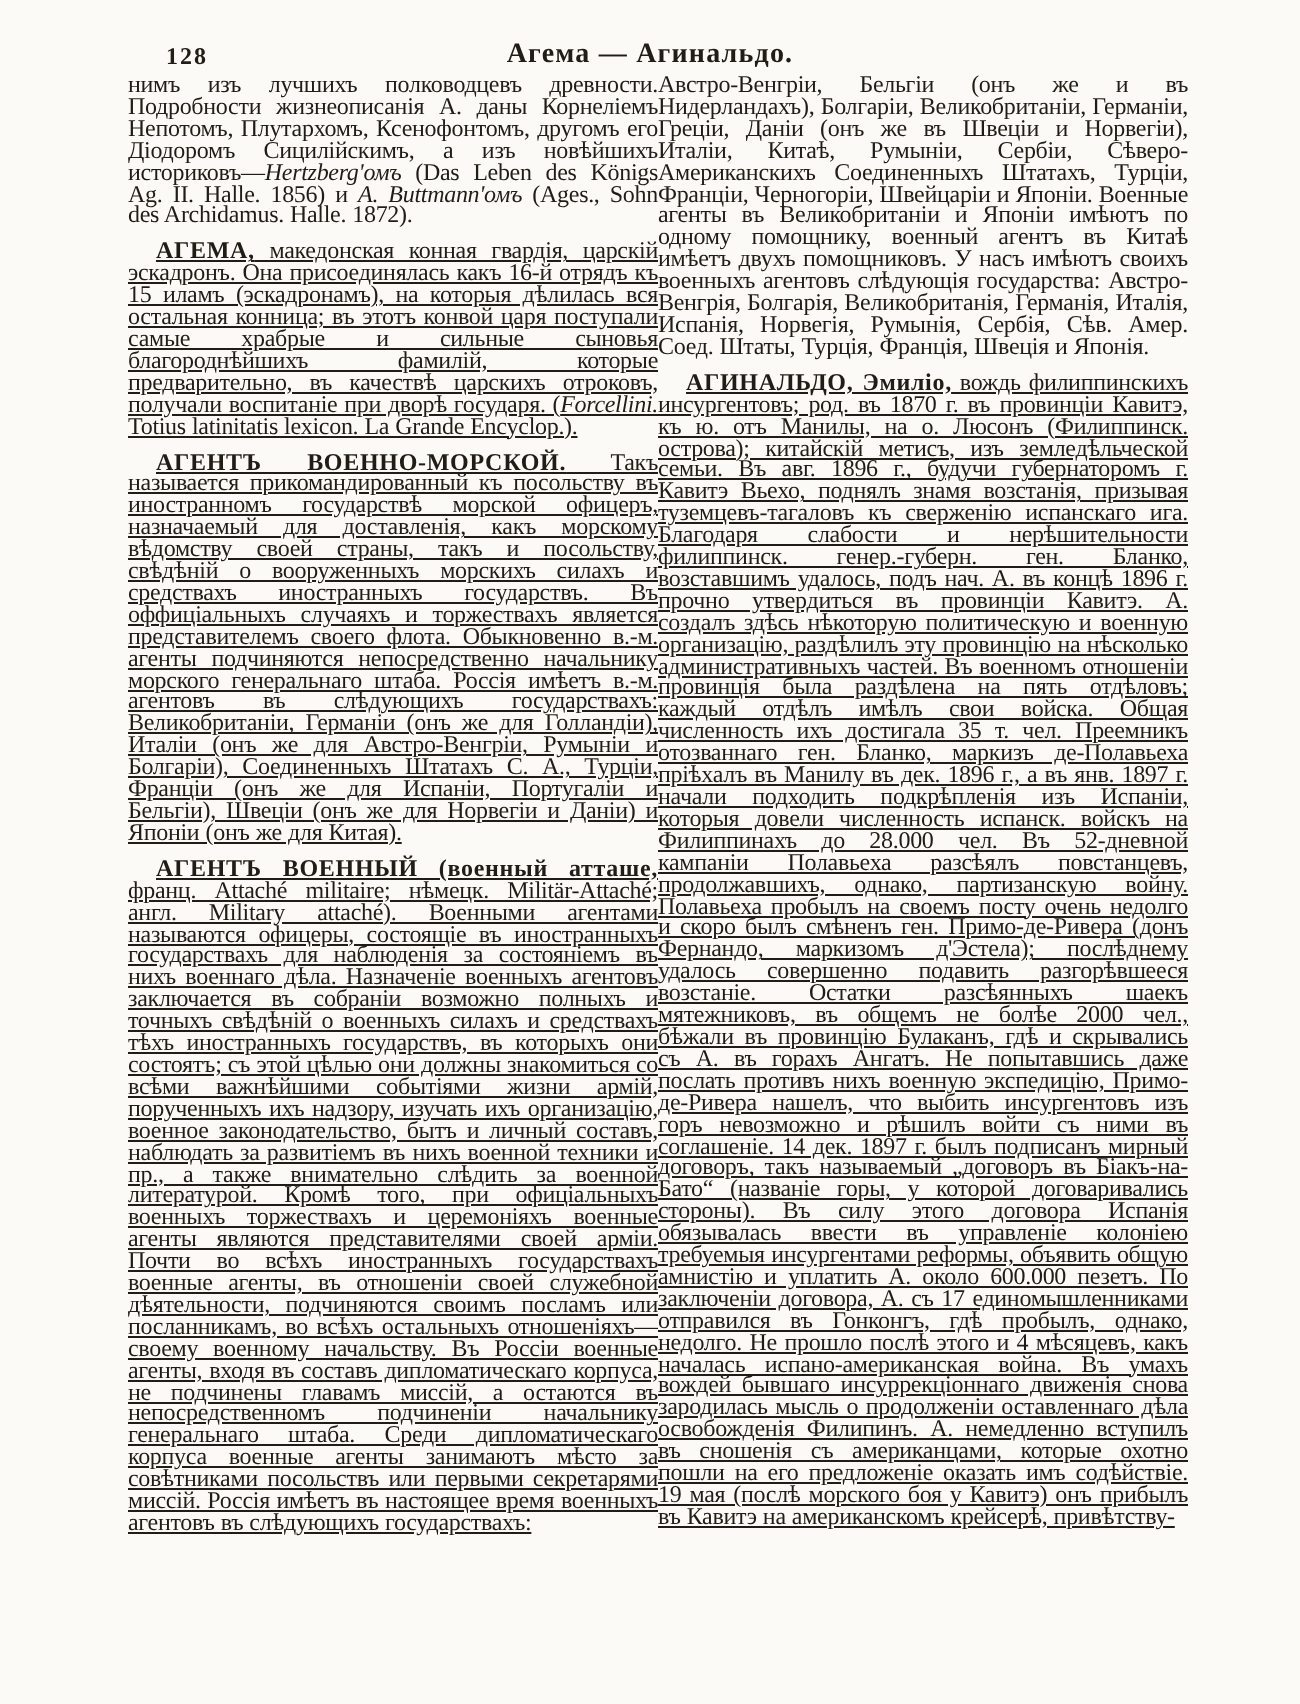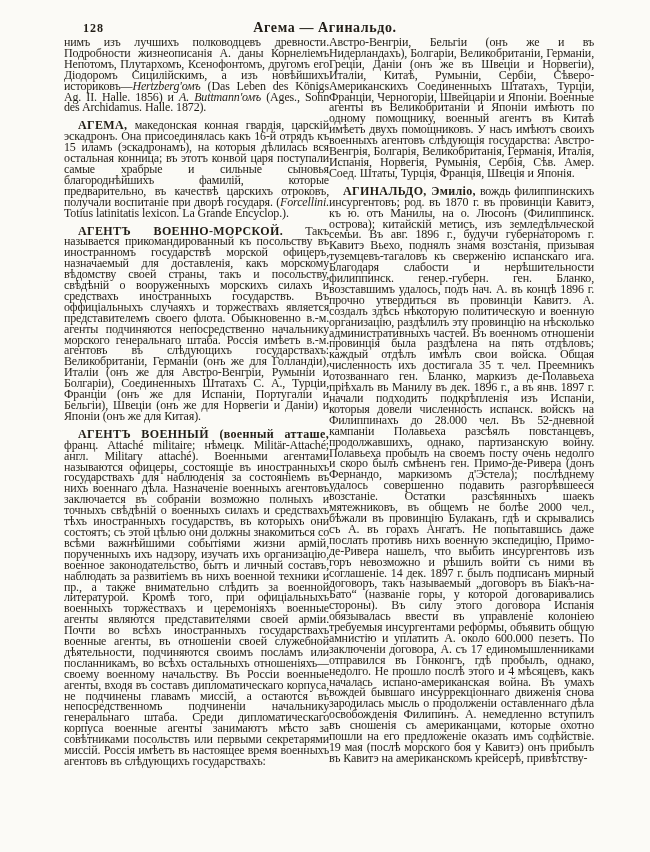--- a/index.html
+++ b/index.html
@@ -36,21 +36,21 @@
     overflow:hidden;
     text-align:justify;
   }
   p.para{
     margin:0;
     font-size:12px;
     line-height:10.9px;
     letter-spacing:-0.15px;
     word-spacing:0.2px;
   }
-  p.para.entry{margin-top:7px;text-indent:14px;}
+  p.para.entry{margin-top:7px;text-indent:14px;text-decoration:underline;}
   .b{font-weight:bold;letter-spacing:0.35px;}
   .i{font-style:italic;}
 </style>
 </head>
 <body>
 
 <div class="page">
   <div class="header">
     <span class="pagenum">128</span>
     <div class="running-title">Агема — Агинальдо.</div>

